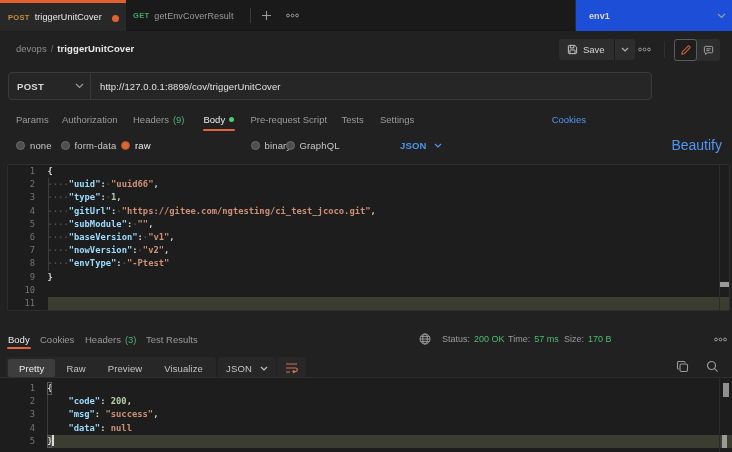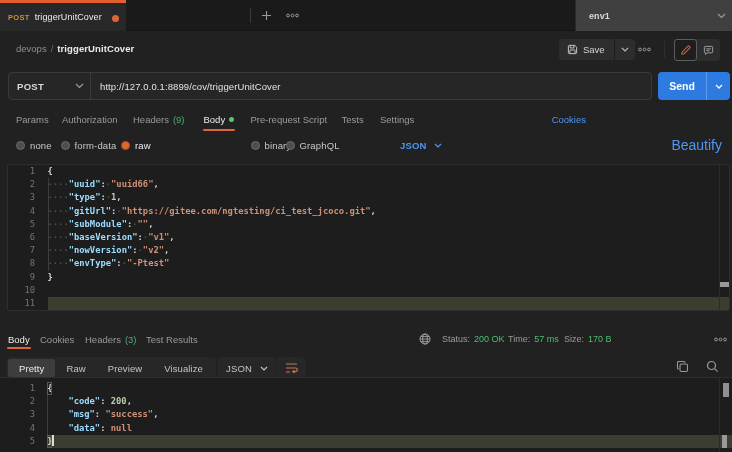--- a/index.html
+++ b/index.html
@@ -18,21 +18,21 @@
   .tab.active { background:#282828; border-top:3px solid #e2602f; }
   .tab .method { font-size:7.5px; font-weight:bold; letter-spacing:.3px; margin-right:5px; }
   .tab .tab-title { font-size:9px; letter-spacing:.1px; }
   .tab.active .tab-title { color:#ececec; }
   .tab.inactive .tab-title { color:#9a9a9a; }
   .dirty-dot { position:absolute; right:7px; top:50%; width:7px; height:7px;
     border-radius:50%; background:#e06237; margin-top:-2px; }
   .strip-divider { position:absolute; left:250px; top:8px; width:1px; height:15px; background:#3a3a3a; }
   .strip-btn { position:absolute; top:0; height:31px; display:flex; align-items:center; justify-content:center; color:#9a9a9a; }
   .env-divider { position:absolute; left:575px; top:0; width:1px; height:31px; background:#2b2b2b; }
-  .env-select { position:absolute; left:576px; top:0; width:156px; height:31px; display:flex; align-items:center; background:#404040; }
+  .env-select { position:absolute; left:576px; top:0; width:156px; height:31px; display:flex; align-items:center; background:#1d4ed8; }
   .env-name { font-size:9px; font-weight:bold; color:#d9d9d9; margin-left:13px; letter-spacing:.1px; }
   .env-chevron { position:absolute; right:6px; top:13px; color:#9b9b9b; }
 
   
   .crumb-row { position:absolute; left:0; top:32px; width:732px; height:32px; }
   .crumbs { position:absolute; left:16px; top:0; height:32px; display:flex; align-items:center; font-size:9.5px; }
   .crumb-col { color:#8f8f8f; }
   .crumb-sep { color:#6f6f6f; margin:0 4px; }
   .crumb-req { color:#eaeaea; font-weight:bold; letter-spacing:.1px; }
   .save-group { position:absolute; left:559px; top:7px; height:21px; display:flex;
@@ -167,20 +167,24 @@
 <body>
 
 <div id="app">
 
   <div class="tabstrip">
     <div class="tab active" style="left:0;width:126px;">
       <span class="method" style="color:#c08f3a;margin-left:8px;">POST</span>
       <span class="tab-title">triggerUnitCover</span>
       <span class="dirty-dot"></span>
     </div>
+    <div class="tab inactive" style="left:126px;width:110px;">
+      <span class="method" style="color:#47a36a;margin-left:7px;">GET</span>
+      <span class="tab-title">getEnvCoverResult</span>
+    </div>
     <div class="strip-divider"></div>
     <div class="strip-btn" style="left:258px;width:16px;">
       <span>
         <svg width="11" height="11" viewBox="0 0 11 11">
             <path d="M5.5 1v9M1 5.5h9" stroke="currentColor" stroke-width="1.1" fill="none"></path>
           </svg>
       </span>
     </div>
     <div class="strip-btn" style="left:284px;width:16px;">
       <span>
@@ -261,31 +265,20 @@
       <span class="method-label">POST</span>
       <span class="method-chevron">
         <svg width="9" height="6" viewBox="0 0 9 6">
             <path d="M1 1l3.5 3.5L8 1" stroke="currentColor" stroke-width="1.2" fill="none"></path>
           </svg>
       </span>
     </div>
     <div class="url-divider"></div>
     <div class="url-input">http://127.0.0.1:8899/cov/triggerUnitCover</div>
   </div>
-  <div class="send-btn">
-    <div class="send-label">Send</div>
-    <div class="send-split"></div>
-    <div class="send-caret">
-      <span>
-        <svg width="8" height="5" viewBox="0 0 8 5">
-            <path d="M1 1l3 3 3-3" stroke="currentColor" stroke-width="1.3" fill="none"></path>
-          </svg>
-      </span>
-    </div>
-  </div>
 
   <div class="req-tabs">
     <div style="position:absolute;left:0;top:0;width:732px;height:26px;" id="req-tabs-list">
         <div class="req-tab">
           <span>Params</span>
         </div>
         <div class="req-tab">
           <span>Authorization</span>
         </div>
         <div class="req-tab">

